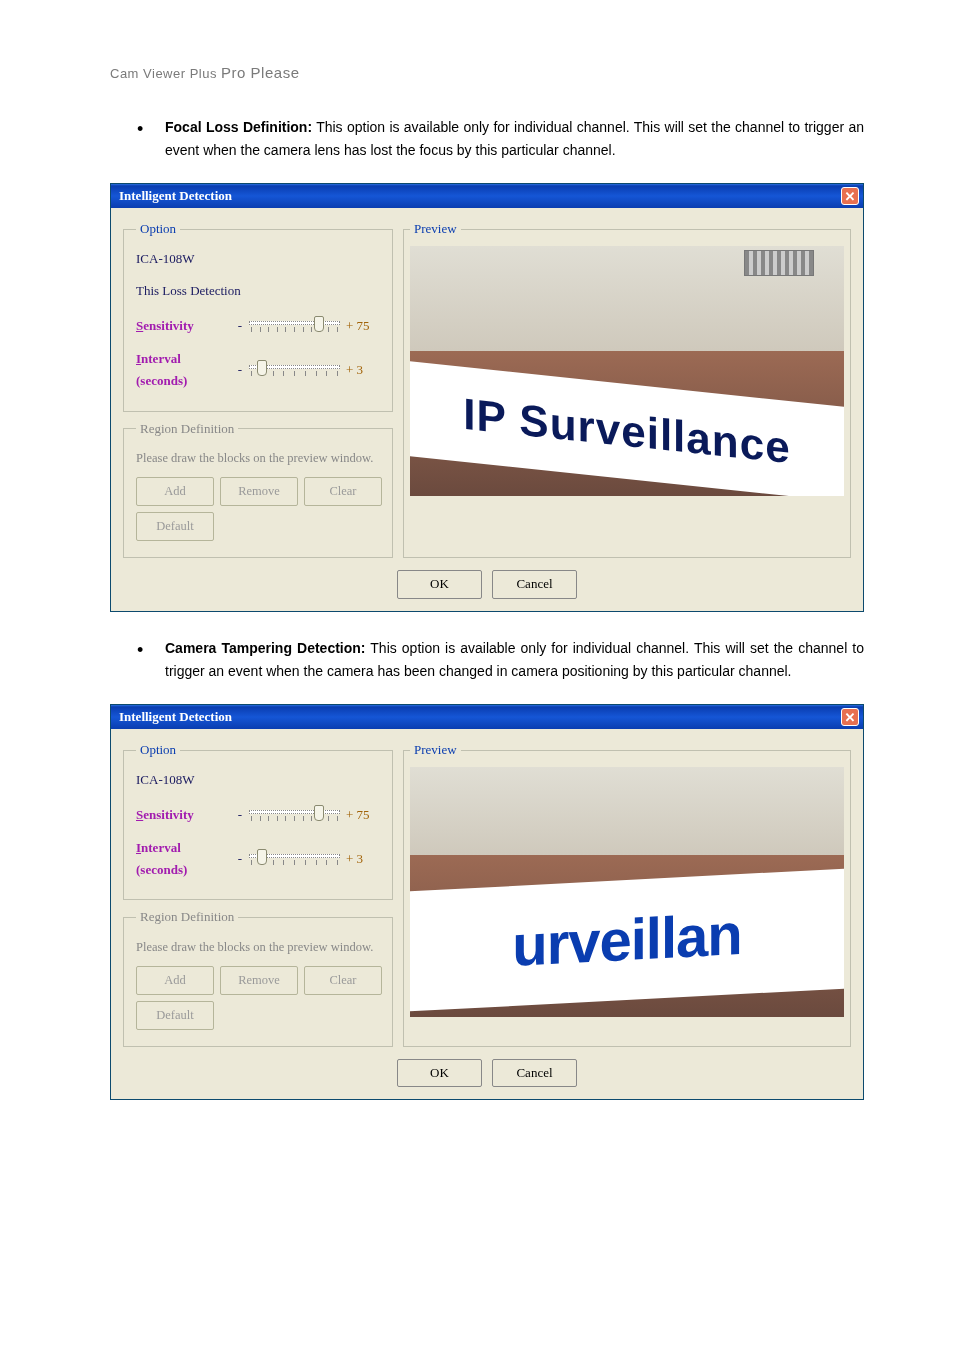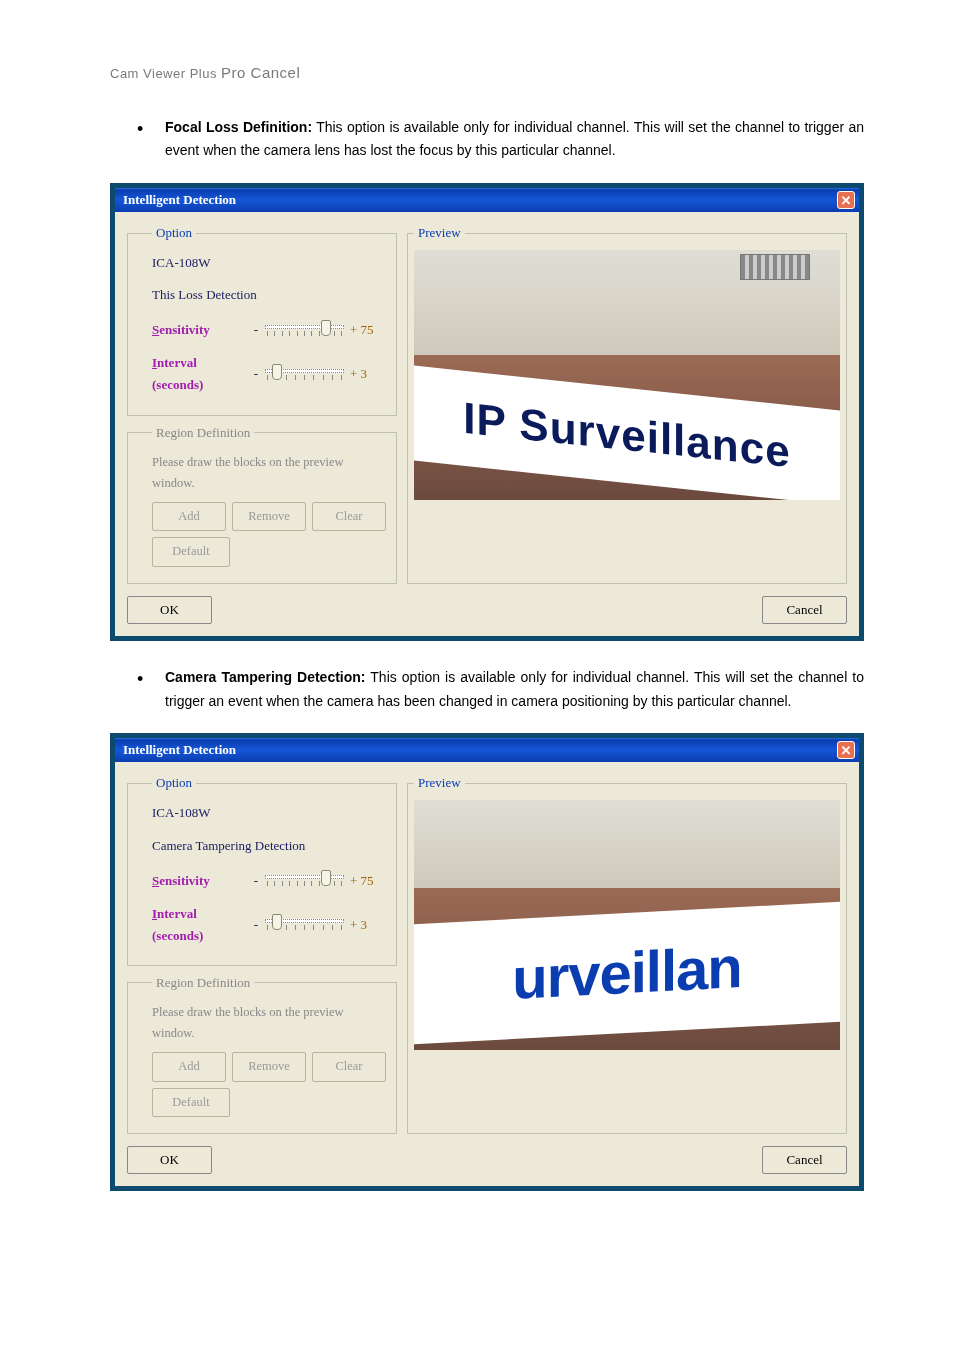--- a/index.html
+++ b/index.html
@@ -38,21 +38,21 @@
     left: -28px;
     top: -2px;
     font-size: 18px;
   }
   .bold { font-weight: bold; }
 
   
   .dialog {
     margin: 10px 8px 25px 0;
     width: 100%;
-    border: 5px solid #0c4a6e;
+    border: 1px solid #0c4a6e;
     font-family: "Times New Roman", serif;
     font-size: 13px;
     background: #ece9d8;
   }
   .titlebar {
     background: linear-gradient(to bottom, #2a6fe0 0%, #0a3db0 8%, #1556d6 50%, #0a3db0 100%);
     color: #fff;
     display: flex;
     align-items: center;
     justify-content: space-between;
@@ -90,21 +90,21 @@
     flex: 0 0 270px;
     display: flex;
     flex-direction: column;
     gap: 6px;
   }
   .right-col {
     flex: 1;
   }
   fieldset {
     border: 1px solid #c0c0b0;
-    padding: 8px 10px 10px 24px;
+    padding: 8px 10px 10px 12px;
     margin: 0;
   }
   legend {
     color: #0a3db0;
     padding: 0 4px;
     font-size: 13px;
   }
   fieldset.panel {
     color: #1a1a60;
   }
@@ -210,42 +210,42 @@
     color:#0a3db0; font-size:58px; letter-spacing:-1px;
     white-space:nowrap; overflow:hidden;
   }
   .vent {
     position:absolute; top:4px; right:30px; width:70px; height:26px;
     background: repeating-linear-gradient(90deg,#888,#888 4px,#ccc 4px,#ccc 8px);
     border:1px solid #777;
   }
   .bottom-row {
     display:flex;
-    justify-content:space-between;
+    justify-content:center;
     gap:10px;
     padding-top:4px;
   }
   .dlg-btn {
     width:85px;
     text-align:center;
     padding:2px 0;
     border:1px solid #888;
     background:#ece9d8;
     font-family:"Times New Roman",serif;
     font-size:13px;
     border-radius:2px;
     color:#000;
   }
 </style>
 </head>
 <body>
 
 <div class="doc-header">
   <span>Cam Viewer Plus</span>
-  <span class="pro">Pro Cancel</span>
+  <span class="pro">Pro Please</span>
 </div>
 
 <ul class="bullet-list">
   <li>
     <span class="bold">Focal Loss Definition:</span>
     <span>This option is available only for individual channel. This will set the channel to trigger an event when the camera lens has lost the focus by this particular channel.</span>
   </li>
 </ul>
 
 <div class="dialog">
@@ -350,21 +350,20 @@
   <div class="titlebar">
     <span>Intelligent Detection</span>
     <div class="closebox">✕</div>
   </div>
   <div class="dialog-body">
     <div class="panels-row">
       <div class="left-col">
         <fieldset class="panel">
           <legend>Option</legend>
           <div class="opt-line">ICA-108W</div>
-          <div class="opt-line">Camera Tampering Detection</div>
           <div class="slider-row">
             <div class="lbl"><span class="ul">S</span><span>ensitivity</span></div>
             <div class="minus">-</div>
             <div class="slider-widget">
               <div class="slider-track">
                   <div class="slider-thumb" style="left:72%"></div>
                 </div>
               <div class="slider-ticks">
                   <span></span>
                   <span></span>

